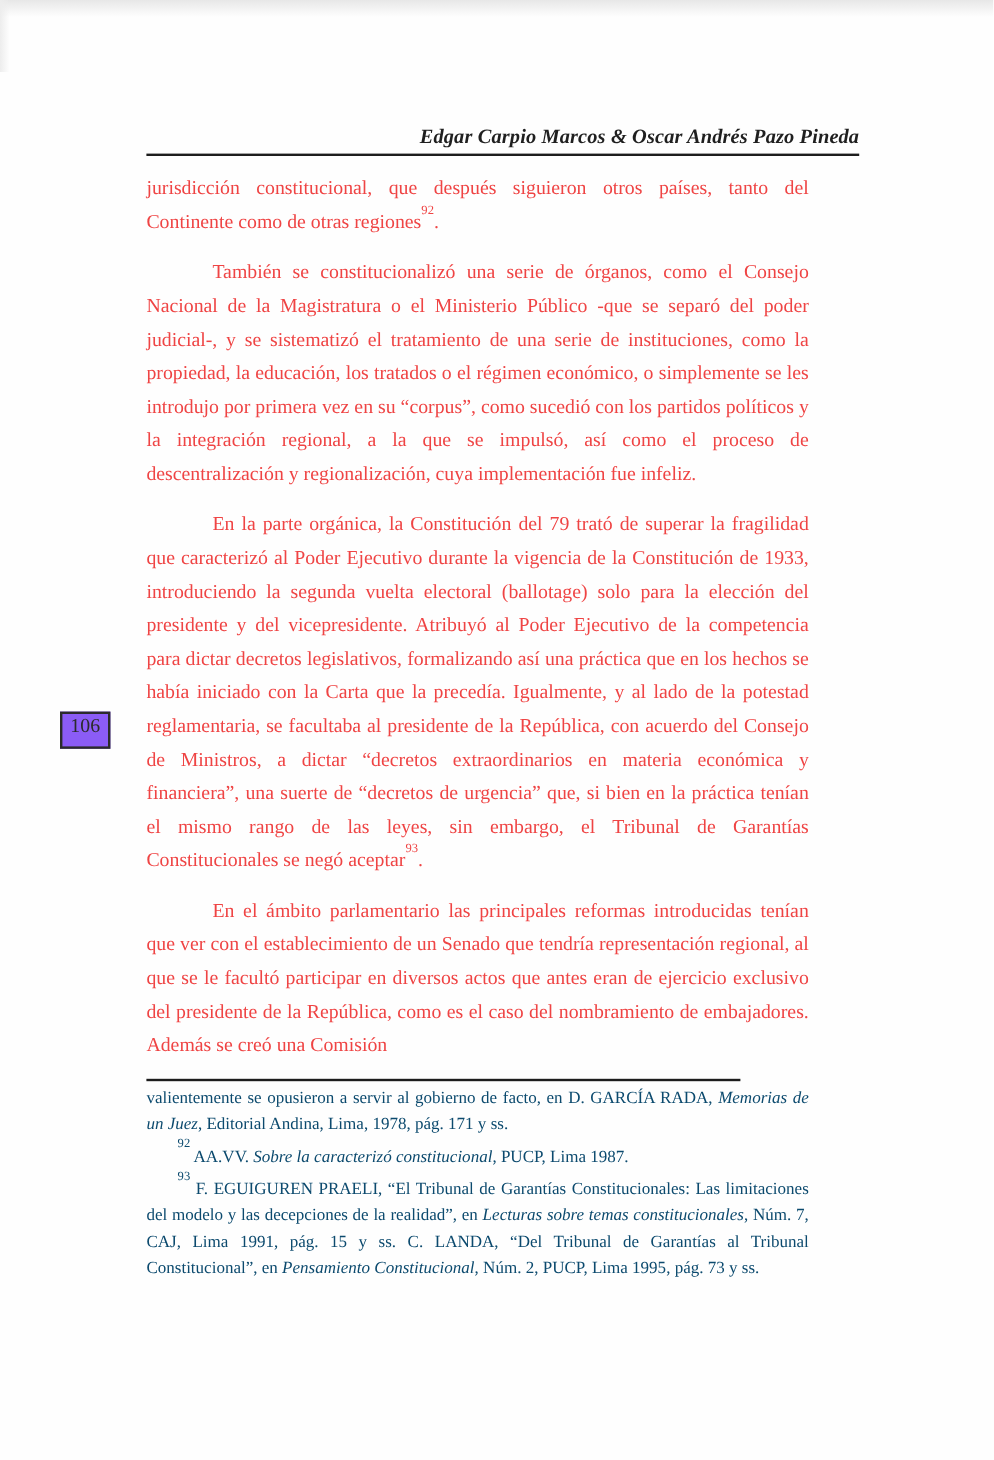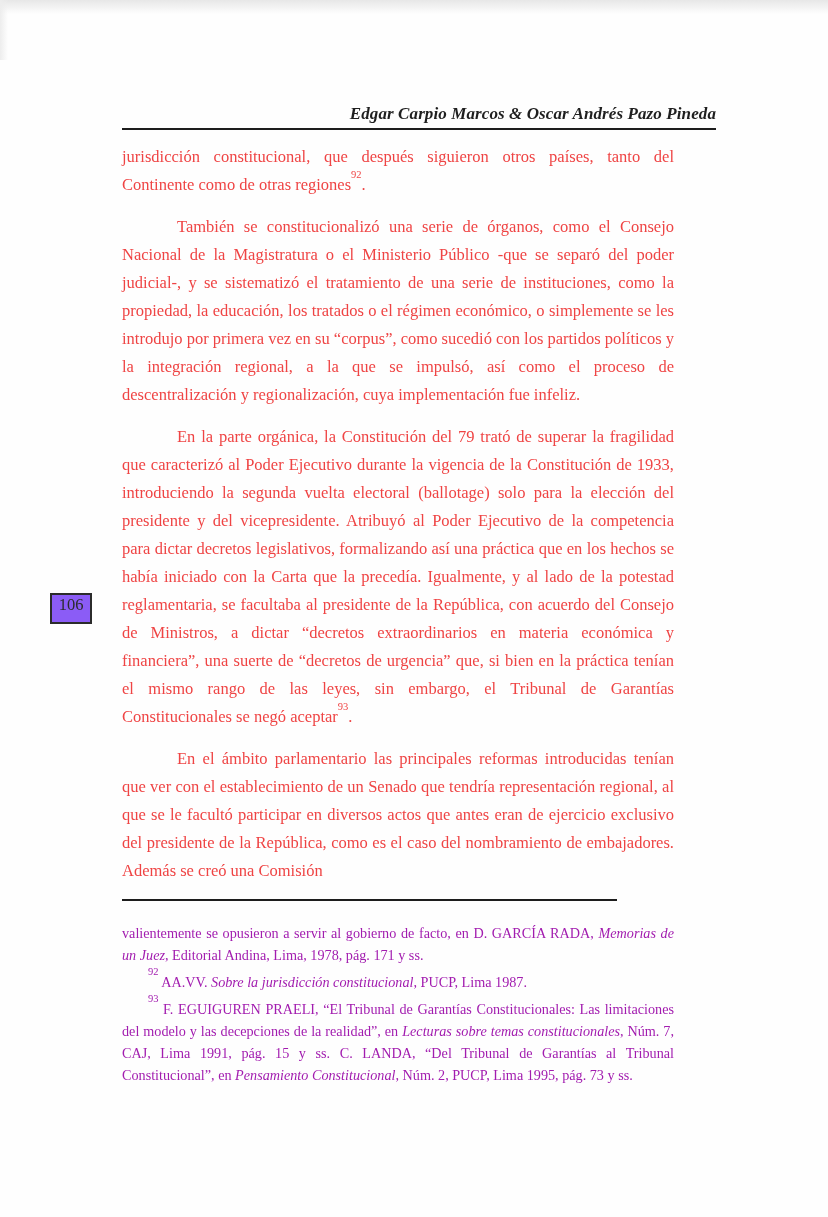--- a/index.html
+++ b/index.html
@@ -52,25 +52,25 @@
     width:38px;height:27px;
     border:2px solid #2b2b2b;
     display:flex;align-items:flex-start;justify-content:center;
     font-size:16.5px;color:#2b2b2b;
     background:#8b5cf6;
   }
   .fn-rule{
     width:495px;height:2px;background:#1d1d1d;margin-top:8px;
   }
   .footnotes{
-    margin-top:21px;
+    margin-top:3px;
     width:552px;
     font-size:14.2px;line-height:22px;
     text-align:justify;
-    color:#a21caf;
+    color:#0c4a6e;
   }
   .footnotes p{margin:0 0 5px 0;}
   .footnotes p.indent{text-indent:26px;}
   .it{font-style:italic;}
 </style>
 </head>
 <body>
 
 <div class="page">
   <div class="scan-edge-top"></div>
@@ -88,17 +88,17 @@
         <p><span>jurisdicción constitucional, que después siguieron otros países, tanto del Continente como de otras regiones</span><sup class="fnref">92</sup><span>.</span></p>
         <p class="indent"><span>También se constitucionalizó una serie de órganos, como el Consejo Nacional de la Magistratura o el Ministerio Público -que se separó del poder judicial-, y se sistematizó el tratamiento de una serie de instituciones, como la propiedad, la educación, los tratados o el régimen económico, o simplemente se les introdujo por primera vez en su “corpus”, como sucedió con los partidos políticos y la integración regional, a la que se impulsó, así como el proceso de descentralización y regionalización, cuya implementación fue infeliz.</span></p>
         <p class="indent"><span>En la parte orgánica, la Constitución del 79 trató de superar la fragilidad que caracterizó al Poder Ejecutivo durante la vigencia de la Constitución de 1933, introduciendo la segunda vuelta electoral (ballotage) solo para la elección del presidente y del vicepresidente. Atribuyó al Poder Ejecutivo de la competencia para dictar decretos legislativos, formalizando así una práctica que en los hechos se había iniciado con la Carta que la precedía. Igualmente, y al lado de la potestad reglamentaria, se facultaba al presidente de la República, con acuerdo del Consejo de Ministros, a dictar “decretos extraordinarios en materia económica y financiera”, una suerte de “decretos de urgencia” que, si bien en la práctica tenían el mismo rango de las leyes, sin embargo, el Tribunal de Garantías Constitucionales se negó aceptar</span><sup class="fnref">93</sup><span>.</span></p>
         <p class="indent"><span>En el ámbito parlamentario las principales reformas introducidas tenían que ver con el establecimiento de un Senado que tendría representación regional, al que se le facultó participar en diversos actos que antes eran de ejercicio exclusivo del presidente de la República, como es el caso del nombramiento de embajadores. Además se creó una Comisión</span></p>
       </div>
 
     <div class="fn-rule"></div>
 
     <div class="footnotes" id="footnotes-container">
         <p><span>valientemente se opusieron a servir al gobierno de facto, en D. GARCÍA RADA, </span><span class="it">Memorias de un Juez</span><span>, Editorial Andina, Lima, 1978, pág. 171 y ss.</span></p>
-        <p class="indent"><sup class="fnref">92</sup><span>  AA.VV. </span><span class="it">Sobre la jurisdicción constitucional</span><span>, PUCP, Lima 1987.</span></p>
+        <p class="indent"><sup class="fnref">92</sup><span>  AA.VV. </span><span class="it">Sobre la caracterizó constitucional</span><span>, PUCP, Lima 1987.</span></p>
         <p class="indent"><sup class="fnref">93</sup><span>  F. EGUIGUREN PRAELI, “El Tribunal de Garantías Constitucionales: Las limitaciones del modelo y las decepciones de la realidad”, en </span><span class="it">Lecturas sobre temas constitucionales</span><span>, Núm. 7, CAJ, Lima 1991, pág. 15 y ss. C. LANDA, “Del Tribunal de Garantías al Tribunal Constitucional”, en </span><span class="it">Pensamiento Constitucional</span><span>, Núm. 2, PUCP, Lima 1995, pág. 73 y ss.</span></p>
       </div>
   </div>
 </div>
 
 </body></html>

